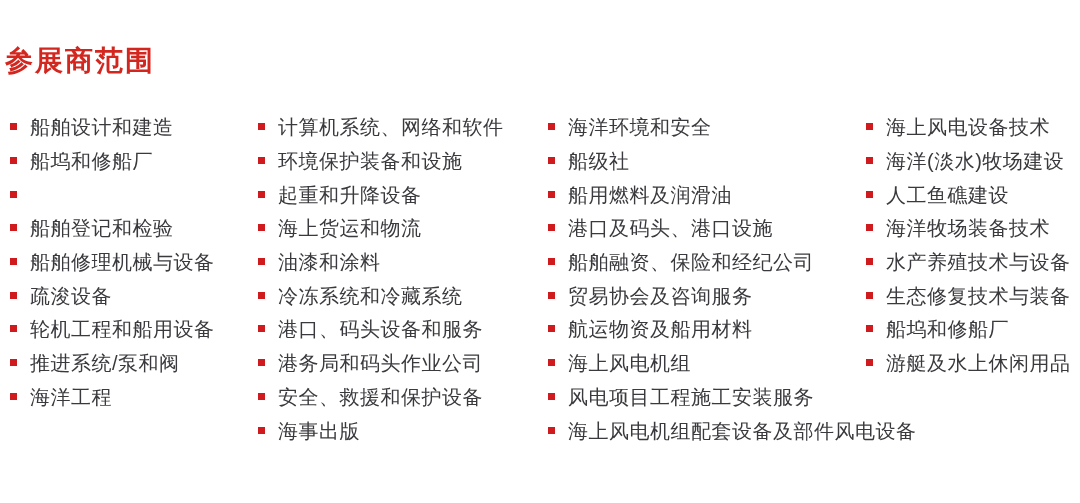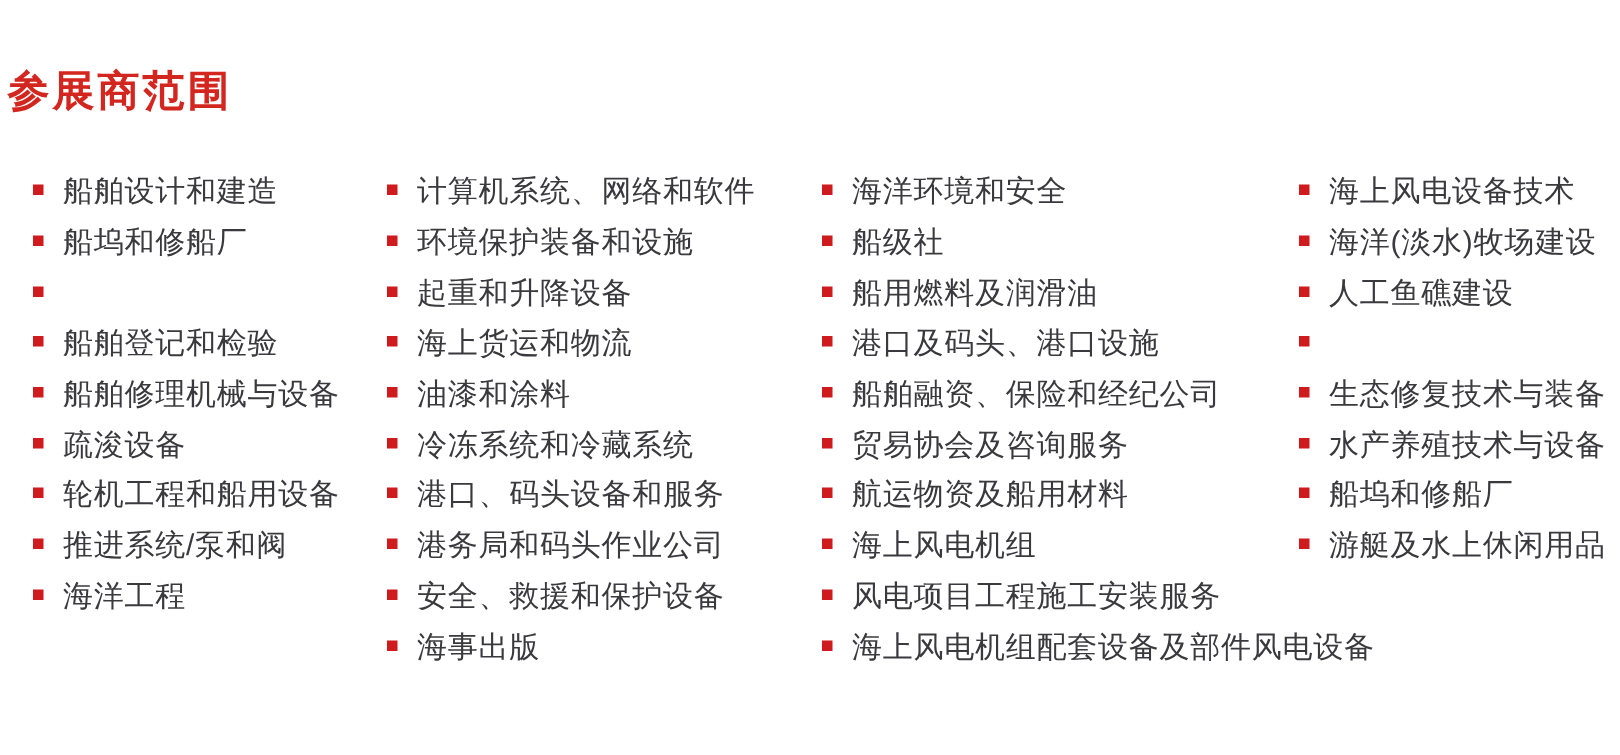--- a/index.html
+++ b/index.html
@@ -17,21 +17,21 @@
     font-size: 28px;
     font-weight: 800;
     letter-spacing: 2px;
     color: var(--title-red, #d3261f);
     white-space: nowrap;
   }
   .col {
     position: absolute;
     top: 111px;
   }
-  .col-1 { left: 22px;   width: 250px; text-align: right; }
+  .col-1 { left: 10px;   width: 250px; text-align: right; }
   .col-2 { left: 258px; width: 288px; }
   .col-3 { left: 548px; width: 400px; }
   .col-4 { left: 866px; width: 214px; }
   .item {
     display: flex;
     align-items: center;
     height: 33.7px;
     white-space: nowrap;
   }
   .bullet {
@@ -183,28 +183,29 @@
       <div class="item">
         <span class="bullet"></span>
         <span class="label">海洋(淡水)牧场建设</span>
       </div>
       <div class="item">
         <span class="bullet"></span>
         <span class="label">人工鱼礁建设</span>
       </div>
       <div class="item">
         <span class="bullet"></span>
+        <span class="label">海洋牧场装备技术</span>
+      </div>
+      <div class="item">
+        <span class="bullet"></span>
+        <span class="label">水产养殖技术与设备</span>
       </div>
       <div class="item">
         <span class="bullet"></span>
         <span class="label">生态修复技术与装备</span>
-      </div>
-      <div class="item">
-        <span class="bullet"></span>
-        <span class="label">水产养殖技术与设备</span>
       </div>
       <div class="item">
         <span class="bullet"></span>
         <span class="label">船坞和修船厂</span>
       </div>
       <div class="item">
         <span class="bullet"></span>
         <span class="label">游艇及水上休闲用品</span>
       </div>
     </div>

